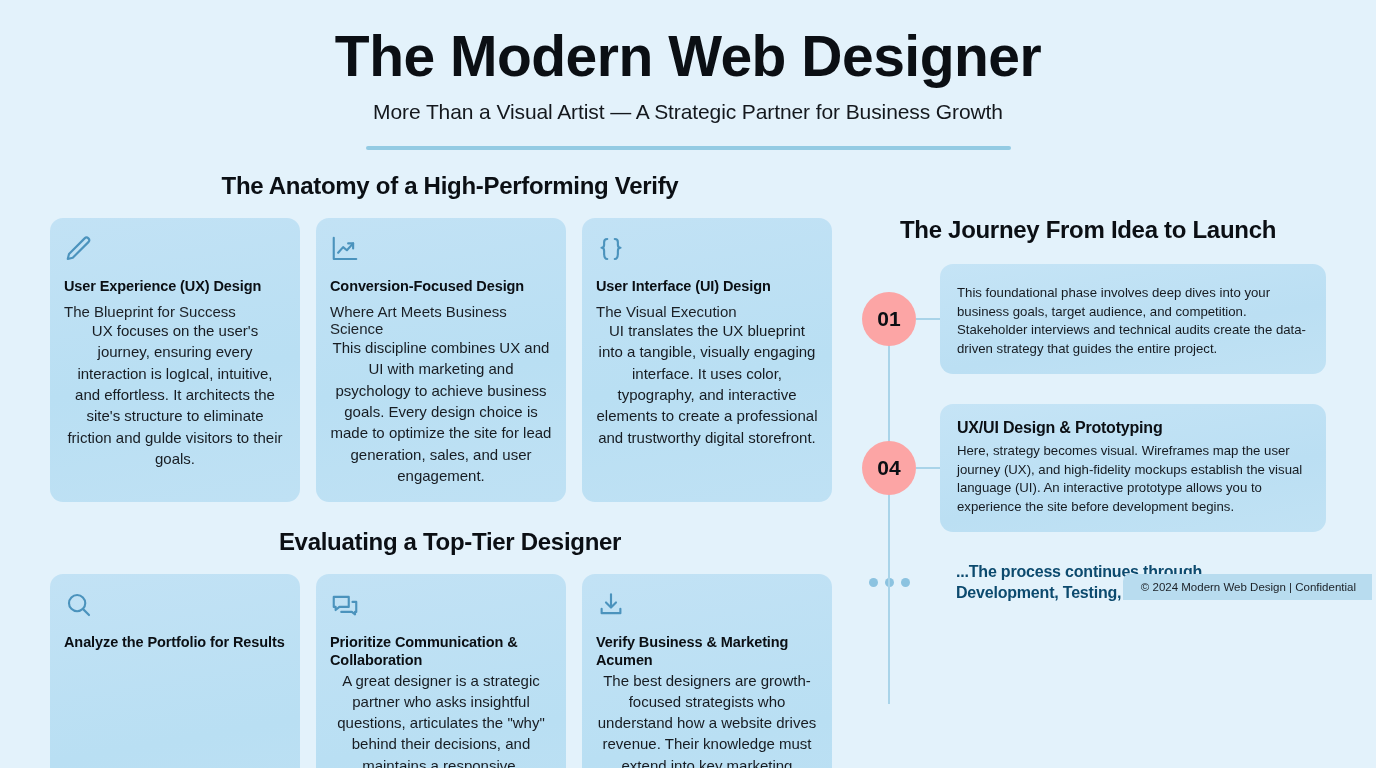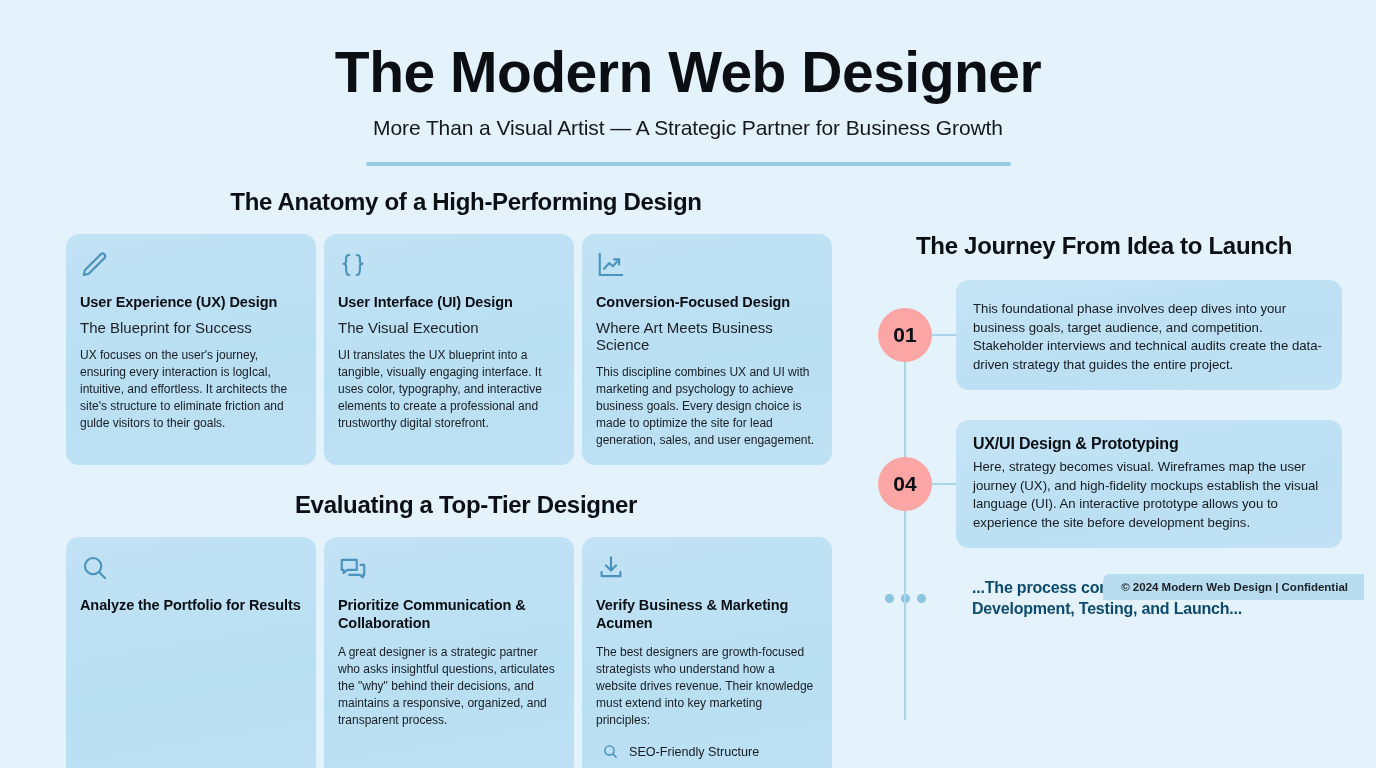--- a/index.html
+++ b/index.html
@@ -14,21 +14,21 @@
     background: #e3f2fb;
     font-family: "Liberation Sans", sans-serif;
     color: #111418;
     position: relative;
   }
 
   .page {
     width: 1376px;
     height: 600px;
     position: relative;
-    padding: 16px;
+    padding: 0;
   }
 
   
   .header {
     padding-top: 26px;
     text-align: center;
   }
   .main-title {
     font-size: 57px;
     font-weight: 700;
@@ -66,21 +66,21 @@
     font-weight: 700;
     text-align: center;
     color: #0b0f14;
     letter-spacing: -0.3px;
   }
 
   
   .card-grid {
     display: grid;
     grid-template-columns: 250px 250px 250px;
-    gap: 8px;
+    gap: 16px;
     margin-top: 18px;
   }
   .card {
     background: linear-gradient(170deg, #c2e2f5 0%, #b9dff3 55%, #bfe1f4 100%);
     border-radius: 13px;
     padding: 16px 14px 16px 14px;
     position: relative;
   }
   .card-icon {
     color: #4b93bd;
@@ -95,24 +95,24 @@
     line-height: 1.22;
     letter-spacing: -0.1px;
   }
   .card-sub {
     font-size: 15px;
     font-weight: 400;
     color: #1b2026;
     margin-top: 7px;
   }
   .card-body {
-    font-size: 12px;
+    font-size: 15px;
     line-height: 1.42;
     color: #171c22;
-    margin-top: 11px;
+    text-align: center;
   }
 
   .row-1 .card { min-height: 190px; }
   .row-2 .card { min-height: 232px; }
 
   
   .card-list {
     list-style: none;
     margin-top: 11px;
   }
@@ -217,83 +217,82 @@
     font-size: 16px;
     font-weight: 700;
     line-height: 1.28;
     color: #0c4a6e;
     letter-spacing: -0.2px;
   }
 
   
   .footer-badge {
     position: absolute;
-    right: 12px;
+    right: 4px;
     bottom: 0;
     background: #b8dcef;
     border-radius: 7px 0 0 0;
     padding: 7px 16px 7px 18px;
     font-size: 11.5px;
     color: #1b2026;
-    font-weight: bold;
   }
 </style>
 </head>
 <body>
 
 <div class="page">
 
   <div class="header">
     <div class="main-title">The Modern Web Designer</div>
     <div class="subtitle">More Than a Visual Artist — A Strategic Partner for Business Growth</div>
     <div class="header-rule"></div>
   </div>
 
   <div class="content">
 
     <div class="col-left">
 
-      <div class="section-heading">The Anatomy of a High-Performing Design</div>
+      <div class="section-heading">The Anatomy of a High-Performing Verify</div>
 
       <div class="card-grid row-1">
 
         <div class="card">
           <span class="card-icon">
             <svg width="30" height="30" viewBox="0 0 24 24" fill="none" stroke="currentColor" stroke-width="1.7" stroke-linecap="round" stroke-linejoin="round">
               <path d="M16.5 3.5a2.12 2.12 0 0 1 3 3L7 19l-4 1 1-4Z"></path>
             </svg>
           </span>
           <div class="card-title">User Experience (UX) Design</div>
           <div class="card-sub">The Blueprint for Success</div>
           <div class="card-body">UX focuses on the user's journey, ensuring every interaction is logIcal, intuitive, and effortless. It architects the site's structure to eliminate friction and gulde visitors to their goals.</div>
         </div>
 
         <div class="card">
           <span class="card-icon">
             <svg width="30" height="30" viewBox="0 0 24 24" fill="none" stroke="currentColor" stroke-width="1.7" stroke-linecap="round" stroke-linejoin="round">
+              <path d="M3 3v17h18"></path>
+              <path d="M6.5 15l4-4.5 3 2.5 5-5.5"></path>
+              <path d="M14.5 7.5h4v4"></path>
+            </svg>
+          </span>
+          <div class="card-title">Conversion-Focused Design</div>
+          <div class="card-sub">Where Art Meets Business Science</div>
+          <div class="card-body">This discipline combines UX and UI with marketing and psychology to achieve business goals. Every design choice is made to optimize the site for lead generation, sales, and user engagement.</div>
+        </div>
+
+        <div class="card">
+          <span class="card-icon">
+            <svg width="30" height="30" viewBox="0 0 24 24" fill="none" stroke="currentColor" stroke-width="1.7" stroke-linecap="round" stroke-linejoin="round">
               <path d="M9 4c-2 0-2.5 1-2.5 2.5v2C6.5 10 5.6 11 4.4 11c1.2 0 2.1 1 2.1 2.5v2C6.5 17 7 20 9 20"></path>
               <path d="M15 4c2 0 2.5 1 2.5 2.5v2c0 1.5.9 2.5 2.1 2.5-1.2 0-2.1 1-2.1 2.5v2c0 1.5-.5 4.5-2.5 4.5"></path>
             </svg>
           </span>
           <div class="card-title">User Interface (UI) Design</div>
           <div class="card-sub">The Visual Execution</div>
           <div class="card-body">UI translates the UX blueprint into a tangible, visually engaging interface. It uses color, typography, and interactive elements to create a professional and trustworthy digital storefront.</div>
-        </div>
-
-        <div class="card">
-          <span class="card-icon">
-            <svg width="30" height="30" viewBox="0 0 24 24" fill="none" stroke="currentColor" stroke-width="1.7" stroke-linecap="round" stroke-linejoin="round">
-              <path d="M3 3v17h18"></path>
-              <path d="M6.5 15l4-4.5 3 2.5 5-5.5"></path>
-              <path d="M14.5 7.5h4v4"></path>
-            </svg>
-          </span>
-          <div class="card-title">Conversion-Focused Design</div>
-          <div class="card-sub">Where Art Meets Business Science</div>
-          <div class="card-body">This discipline combines UX and UI with marketing and psychology to achieve business goals. Every design choice is made to optimize the site for lead generation, sales, and user engagement.</div>
         </div>
 
       </div>
 
       <div class="section-heading heading-2">Evaluating a Top-Tier Designer</div>
 
       <div class="card-grid row-2">
 
         <div class="card">
           <span class="card-icon">

